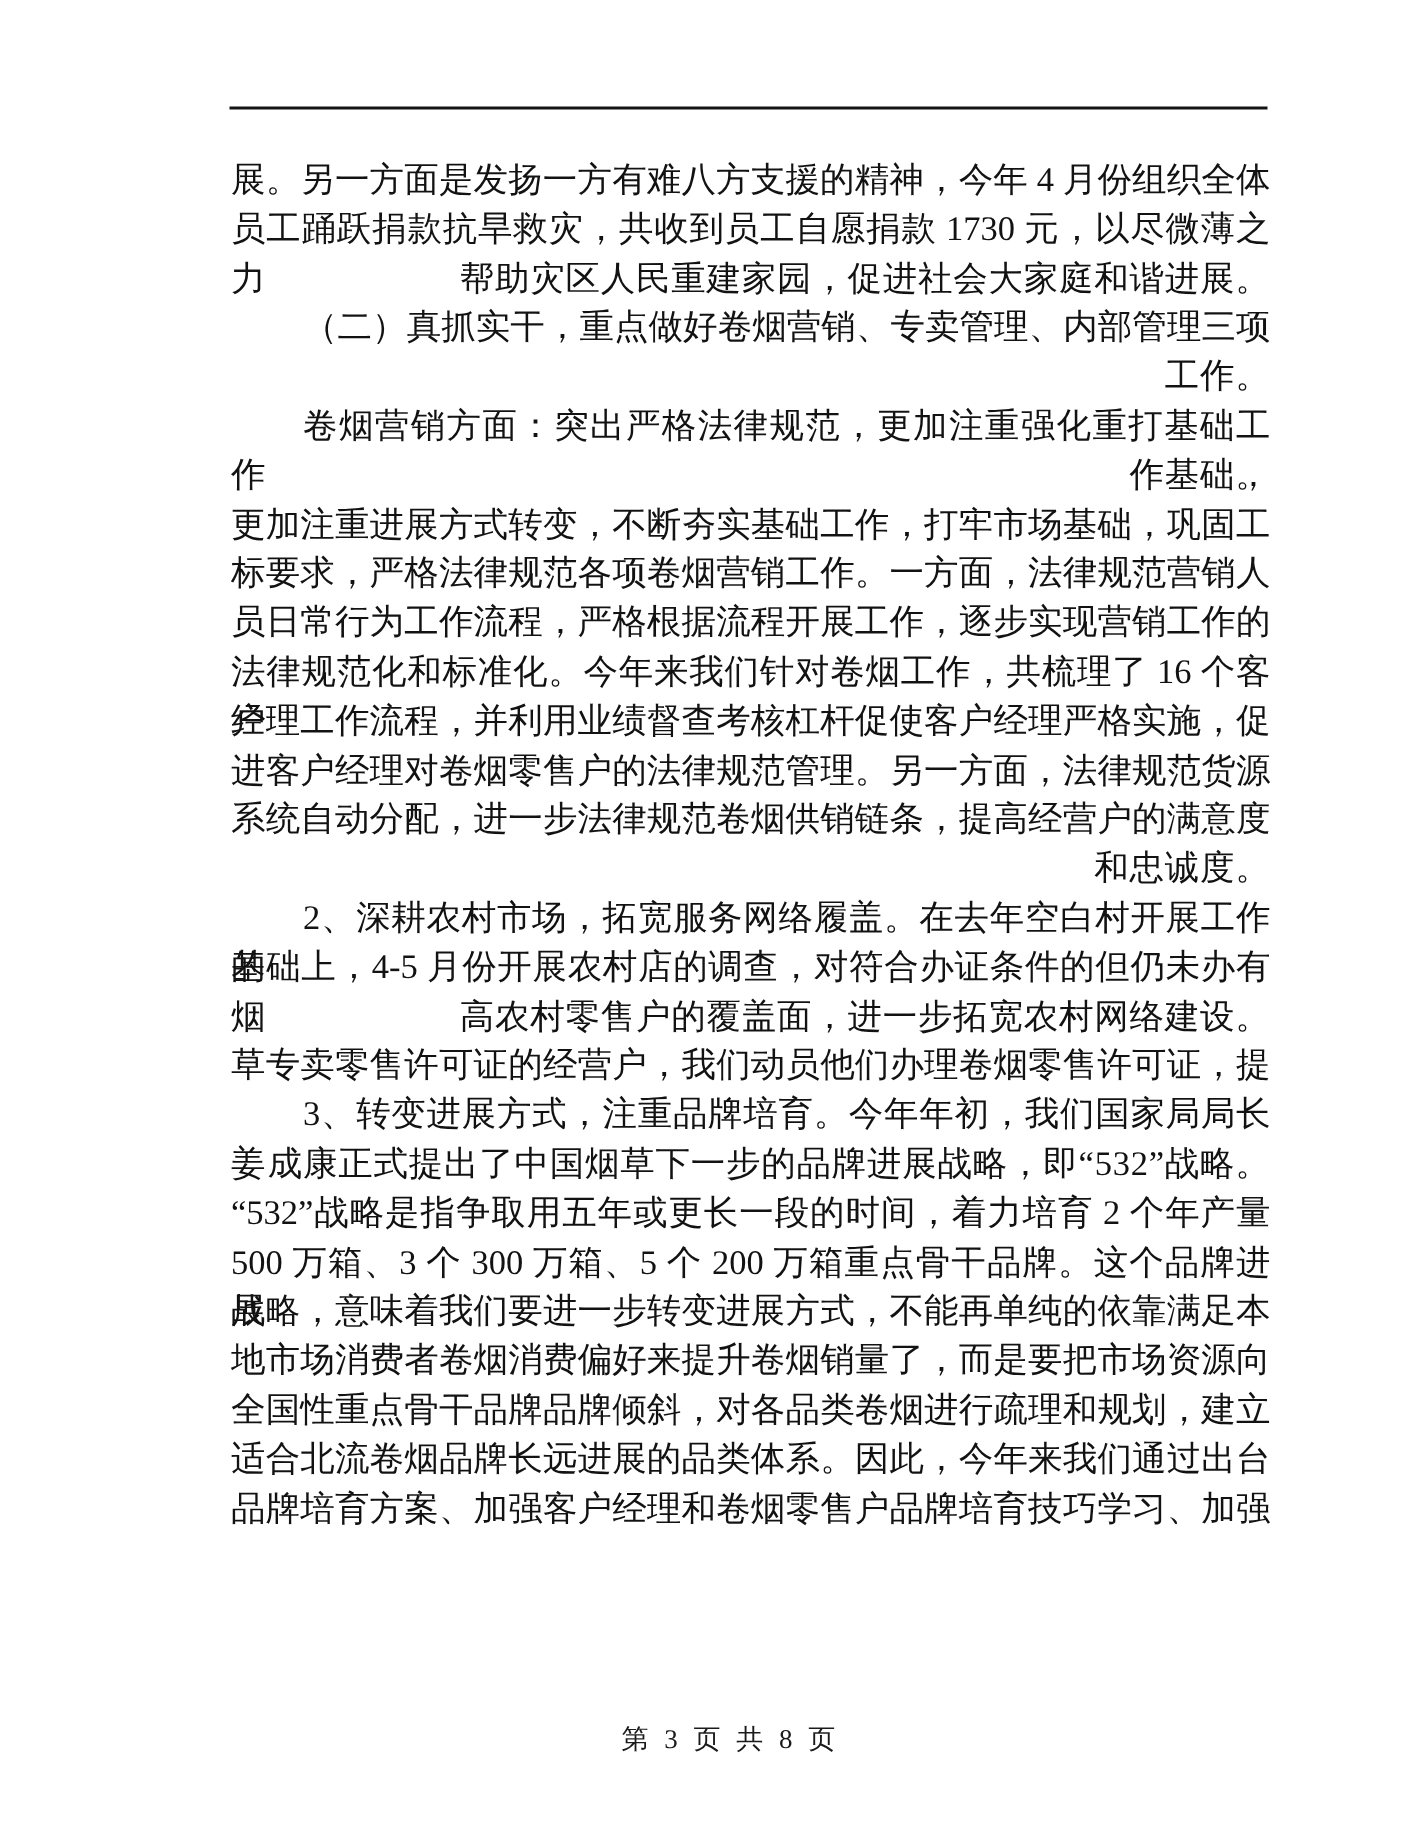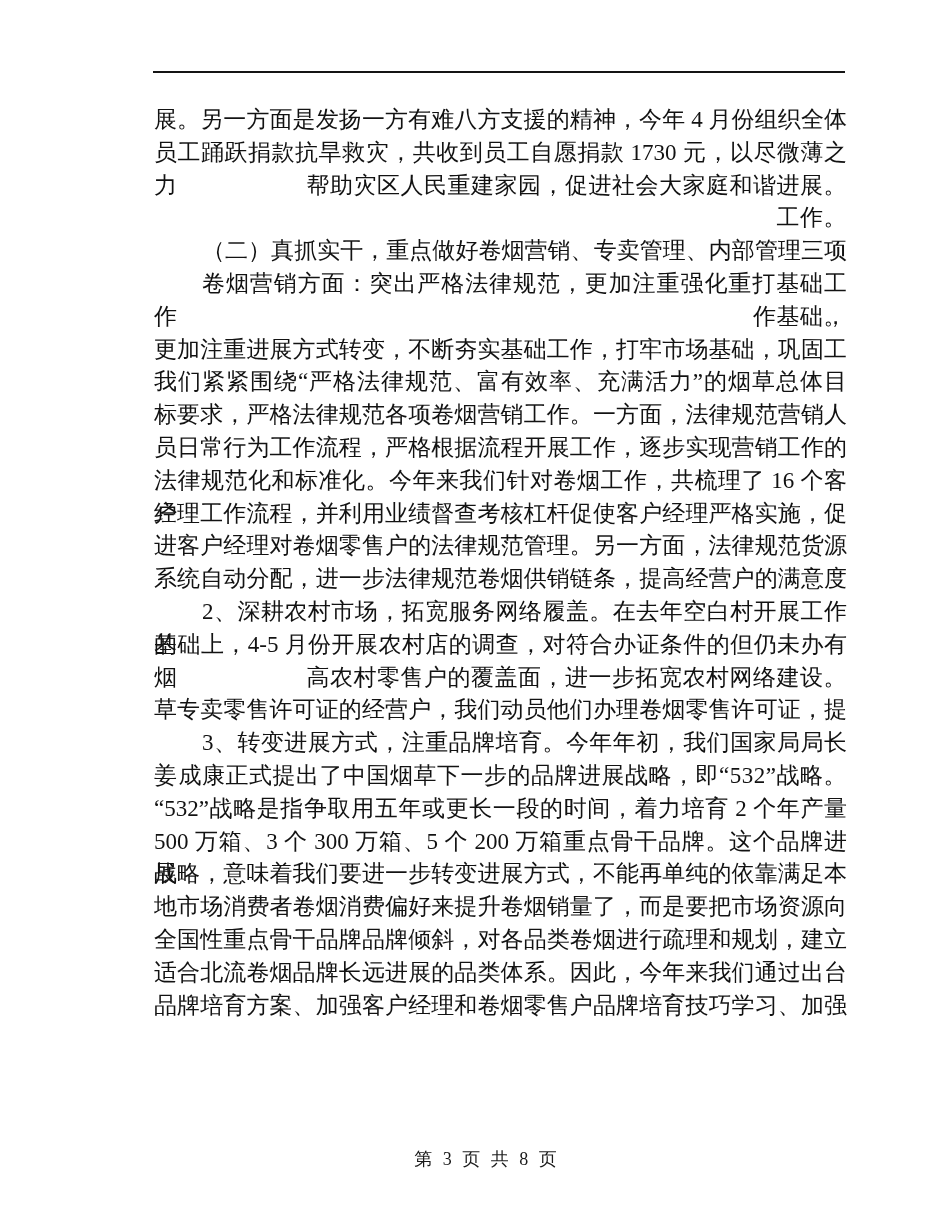--- a/index.html
+++ b/index.html
@@ -62,32 +62,32 @@
 </style>
 </head>
 <body>
 
 <div class="page">
   <div class="header-rule"></div>
   <div class="content">
       <div class="line justify">展。另一方面是发扬一方有难八方支援的精神，今年 4 月份组织全体</div>
       <div class="line justify">员工踊跃捐款抗旱救灾，共收到员工自愿捐款 1730 元，以尽微薄之力</div>
       <div class="line">帮助灾区人民重建家园，促进社会大家庭和谐进展。</div>
+      <div class="line indent justify">（二）真抓实干，重点做好卷烟营销、专卖管理、内部管理三项</div>
       <div class="line">工作。</div>
-      <div class="line indent justify">（二）真抓实干，重点做好卷烟营销、专卖管理、内部管理三项</div>
       <div class="line indent justify">卷烟营销方面：突出严格法律规范，更加注重强化重打基础工作，</div>
       <div class="line">作基础。</div>
       <div class="line justify">更加注重进展方式转变，不断夯实基础工作，打牢市场基础，巩固工</div>
-      <div class="line justify">我们紧紧围绕“严格法律规范、富有效率、充满活力”的烟草总体目</div>
       <div class="line justify">标要求，严格法律规范各项卷烟营销工作。一方面，法律规范营销人</div>
       <div class="line justify">员日常行为工作流程，严格根据流程开展工作，逐步实现营销工作的</div>
       <div class="line justify">法律规范化和标准化。今年来我们针对卷烟工作，共梳理了 16 个客户</div>
       <div class="line justify">经理工作流程，并利用业绩督查考核杠杆促使客户经理严格实施，促</div>
       <div class="line justify">进客户经理对卷烟零售户的法律规范管理。另一方面，法律规范货源</div>
       <div class="line justify">系统自动分配，进一步法律规范卷烟供销链条，提高经营户的满意度</div>
+      <div class="line">和忠诚度。</div>
       <div class="line indent justify">2、深耕农村市场，拓宽服务网络履盖。在去年空白村开展工作的</div>
       <div class="line justify">基础上，4-5 月份开展农村店的调查，对符合办证条件的但仍未办有烟</div>
       <div class="line">高农村零售户的覆盖面，进一步拓宽农村网络建设。</div>
       <div class="line justify">草专卖零售许可证的经营户，我们动员他们办理卷烟零售许可证，提</div>
       <div class="line indent justify">3、转变进展方式，注重品牌培育。今年年初，我们国家局局长姜</div>
       <div class="line">成康正式提出了中国烟草下一步的品牌进展战略，即“532”战略。</div>
       <div class="line justify">“532”战略是指争取用五年或更长一段的时间，着力培育 2 个年产量</div>
       <div class="line justify">500 万箱、3 个 300 万箱、5 个 200 万箱重点骨干品牌。这个品牌进展</div>
       <div class="line justify">战略，意味着我们要进一步转变进展方式，不能再单纯的依靠满足本</div>
       <div class="line justify">地市场消费者卷烟消费偏好来提升卷烟销量了，而是要把市场资源向</div>

